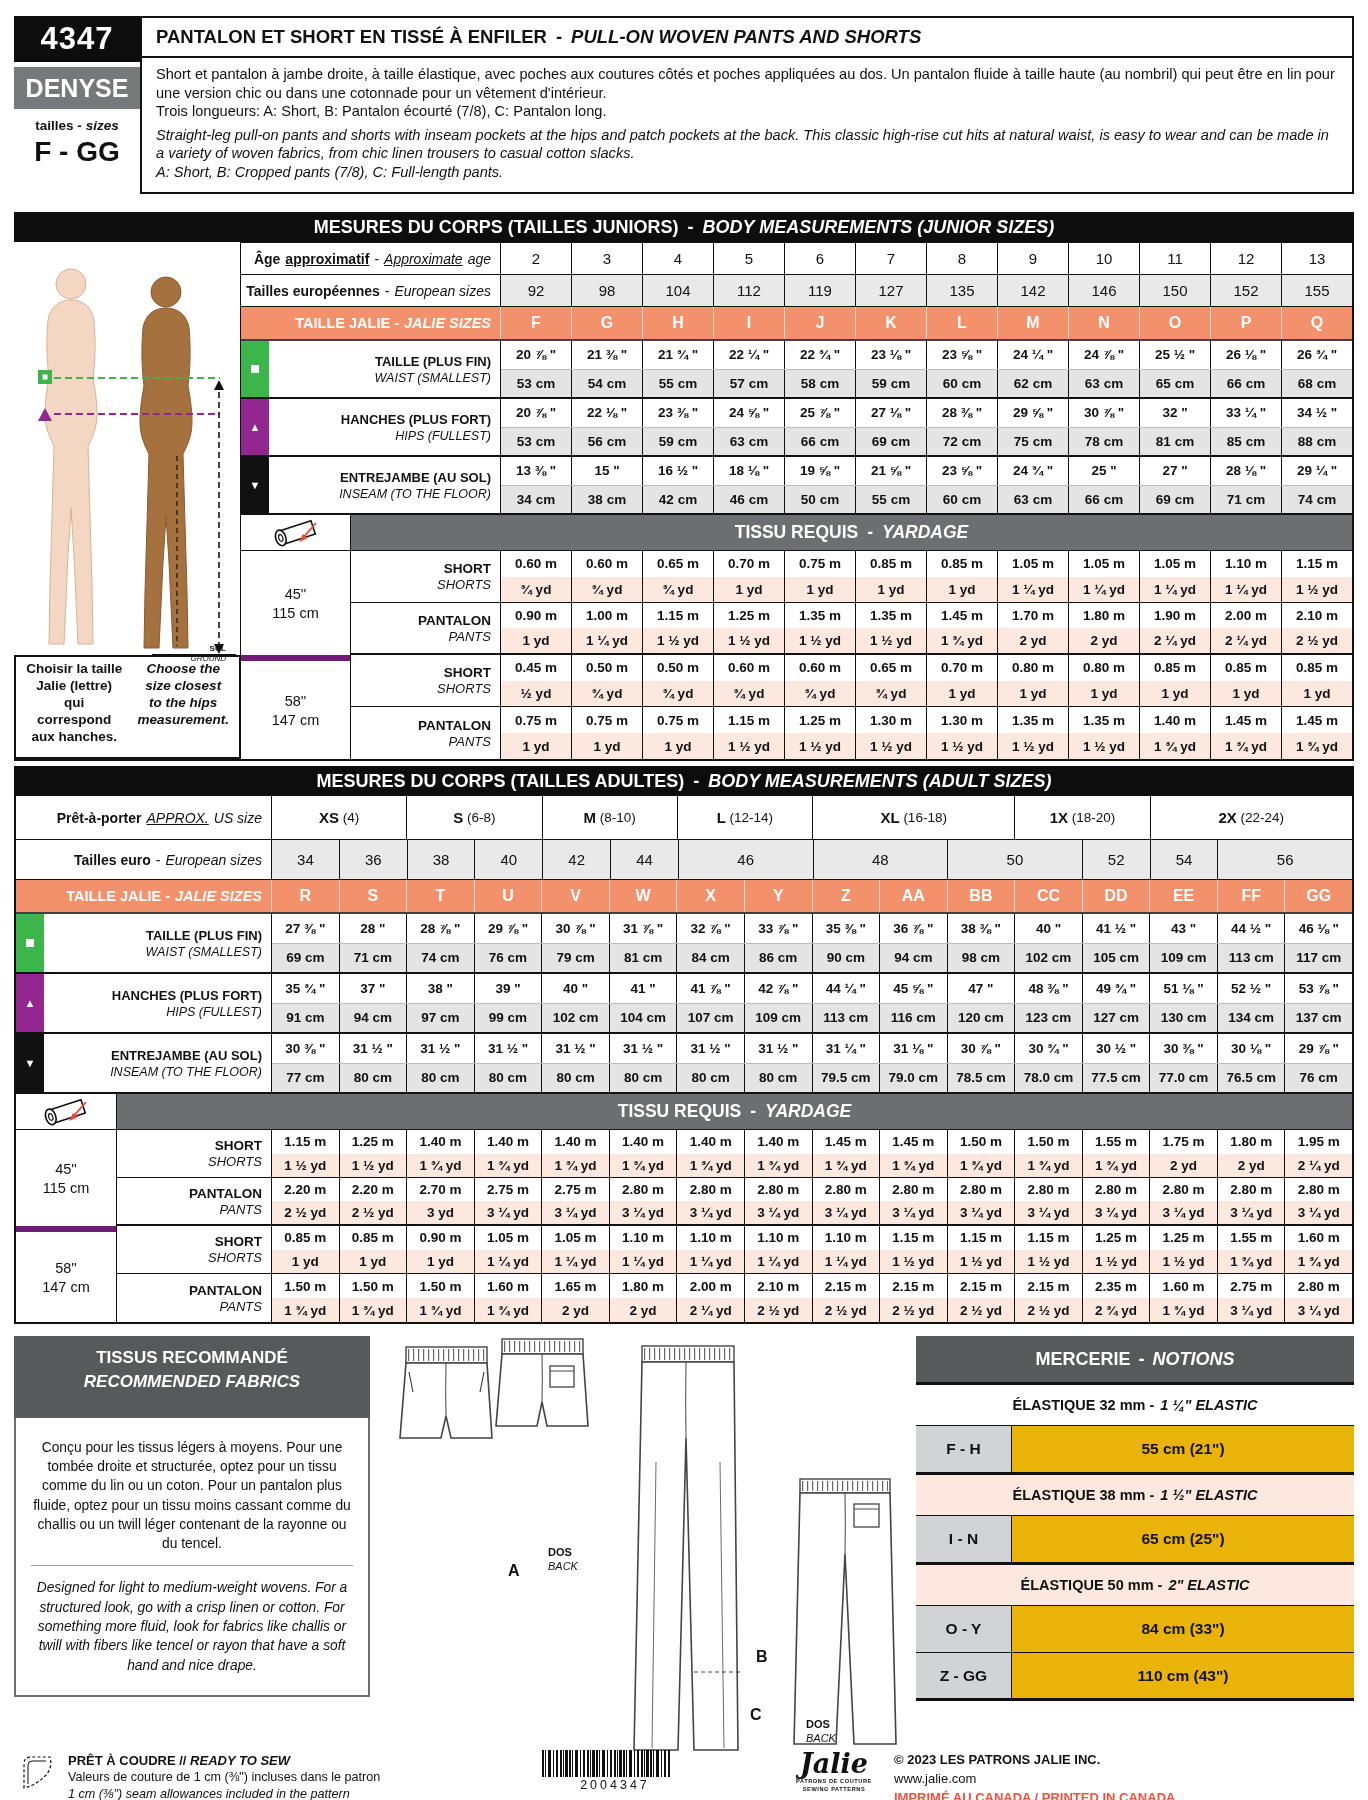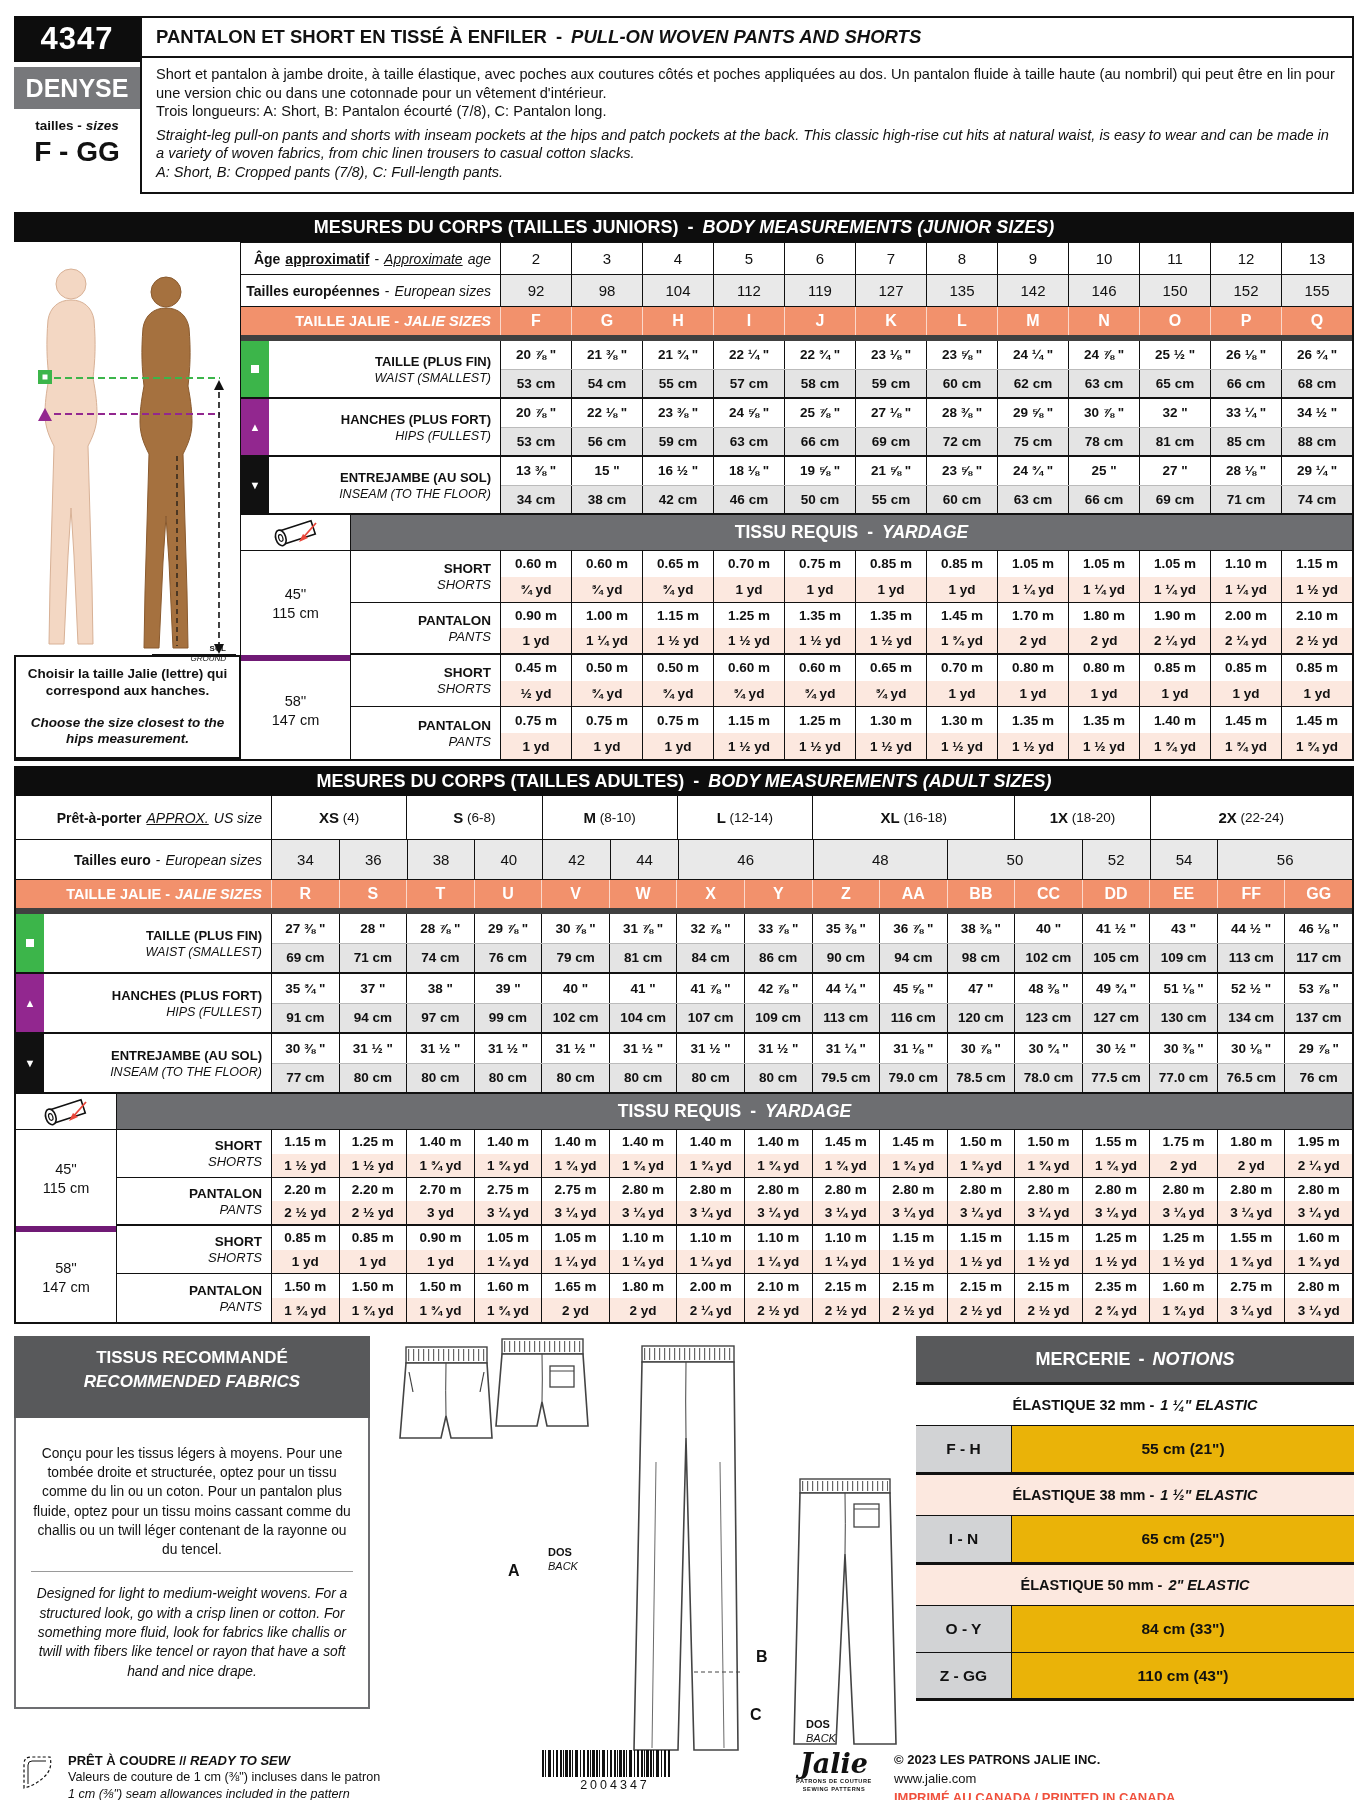--- a/index.html
+++ b/index.html
@@ -39,21 +39,21 @@
 .jr-band{height:30px}
 .jr-body{display:flex;border-bottom:2px solid #111}
 .jr-left{width:226px;position:relative;background:#fff}
 .jr-right{width:1114px;border-left:1px solid #111;border-right:2px solid #111;border-top:1px solid #111}
 
 .hrow{display:flex;height:32px;border-bottom:1px solid #111;background:#fff}
 .hrow .hlabel{width:260px;display:flex;align-items:center;justify-content:flex-end;gap:5px;padding-right:9px;font-size:14px;border-right:1px solid #111;white-space:nowrap}
 .hrow.eu .cell{background:#e9e9e9}
 .hrow .cell{font-weight:500;font-size:15px}
 
-.jalie-row{display:flex;height:34px;background:#f2916c;border-bottom:6px solid #404040}
+.jalie-row{display:flex;height:34px;background:#f2916c;border-bottom:2px solid #404040}
 .jalie-row .hlabel{width:260px;display:flex;align-items:center;justify-content:flex-end;gap:5px;padding-right:9px;color:#fff;font-weight:bold;font-size:14.5px;border-right:1px solid rgba(255,255,255,.65);white-space:nowrap}
 .jalie-row .cell{border-left:1px solid rgba(255,255,255,.65);color:#fff;font-weight:bold;font-size:16px}
 .jalie-row .cell:first-child{border-left:none}
 
 .mrow{display:flex;border-bottom:2px solid #111;background:#fff}
 .jr .mrow{height:58px}
 .mi{width:28px;display:flex;align-items:center;justify-content:center;flex:none}
 .mi.green{background:#3cb54a}
 .mi.purple{background:#92278f}
 .mi.blackbox{background:#111}
@@ -86,21 +86,21 @@
 .jr .ylabel{width:150px}
 .ylabel .fr{font-weight:bold;font-size:13.5px}
 .ylabel .en{font-style:italic;font-size:13px}
 .ycells{flex:1;display:flex;flex-direction:column}
 .ycells .cells{flex:1}
 
 
 .fig-wrap{position:absolute;left:0;top:14px;width:226px;height:316px}
 .ground-label{position:absolute;right:14px;top:388px;font-size:8px;font-weight:bold;text-align:right;line-height:1.2}
 .ground-label .en{font-style:italic;font-weight:normal;display:block}
-.choose{position:absolute;left:0;bottom:0;width:226px;height:104px;border:2px solid #111;border-right-width:1px;display:flex;flex-direction:column;justify-content:center;gap:15px;padding:4px 10px;text-align:center}
+.choose{position:absolute;left:0;bottom:0;width:226px;height:104px;border:2px solid #111;border-right-width:1px;display:flex;flex-direction:row;justify-content:center;gap:15px;padding:4px 10px;text-align:center}
 .choose .fr{font-weight:bold;font-size:13.5px;line-height:1.25}
 .choose .en{font-style:italic;font-weight:bold;font-size:13.5px;line-height:1.25}
 
 
 .ad{position:absolute;left:14px;top:766px;width:1340px;border-bottom:2px solid #111}
 .ad-band{height:30px}
 .ad-body{border-left:2px solid #111;border-right:2px solid #111}
 .ad .hrow{height:44px}
 .ad .hrow.eu{height:40px}
 .ad .hrow .hlabel{width:256px}
@@ -111,21 +111,21 @@
 .ad .yicon{width:101px}
 .ad .ywcol{width:101px}
 .ad .yrow{height:48px}
 .ad .ywidth{height:96px}
 .ad .ylabel{width:155px}
 
 
 .fabrics{position:absolute;left:14px;top:1336px;width:356px}
 .fab-hdr{background:#58595b;color:#fff;text-align:center;padding:10px 6px 24px;font-size:17px;font-weight:bold;line-height:1.4}
 .fab-hdr .en{font-style:italic;display:block}
-.fab-body{border:2px solid #6d6e71;border-top:none;padding:26px 15px;font-size:13.8px;line-height:1.4;text-align:center}
+.fab-body{border:2px solid #6d6e71;border-top:none;padding:20px 15px;font-size:13.8px;line-height:1.4;text-align:center}
 .fab-div{border-top:1px solid #9a9a9a;margin:12px 0}
 .fab-body .en{font-style:italic}
 
 .notions{position:absolute;left:916px;top:1336px;width:438px}
 .not-hdr{height:46px;background:#58595b;color:#fff;display:flex;align-items:center;justify-content:center;gap:8px;font-size:18px;font-weight:bold}
 .notions-rows{border-bottom:3px solid #111}
 .n-type{height:44px;border-top:3px solid #111;border-bottom:1px solid #111;display:flex;align-items:center;justify-content:center;gap:6px;font-size:14.5px;background:#fff}
 .n-type.tint{background:#fce8df}
 .nt-fr{font-weight:bold}
 .nt-en{font-weight:bold;font-style:italic}

